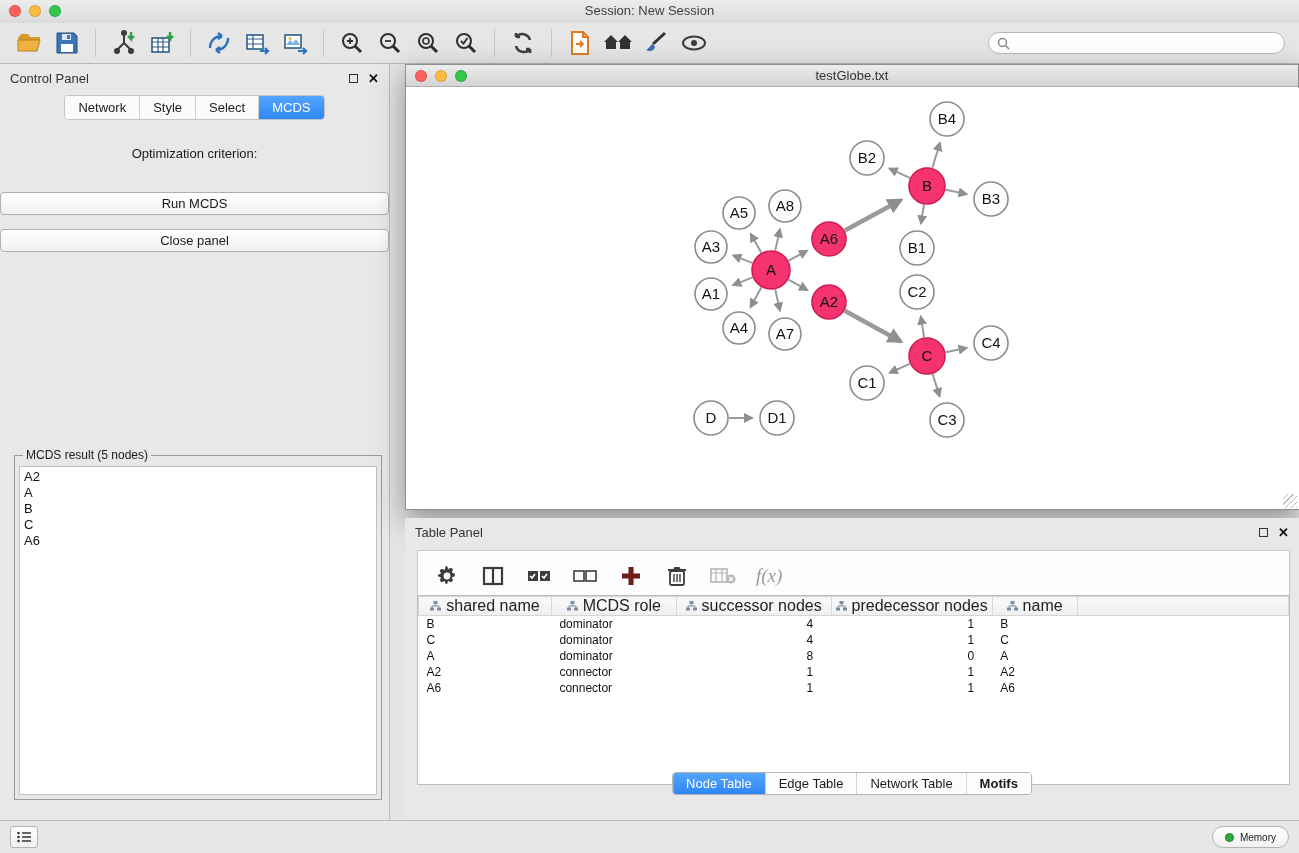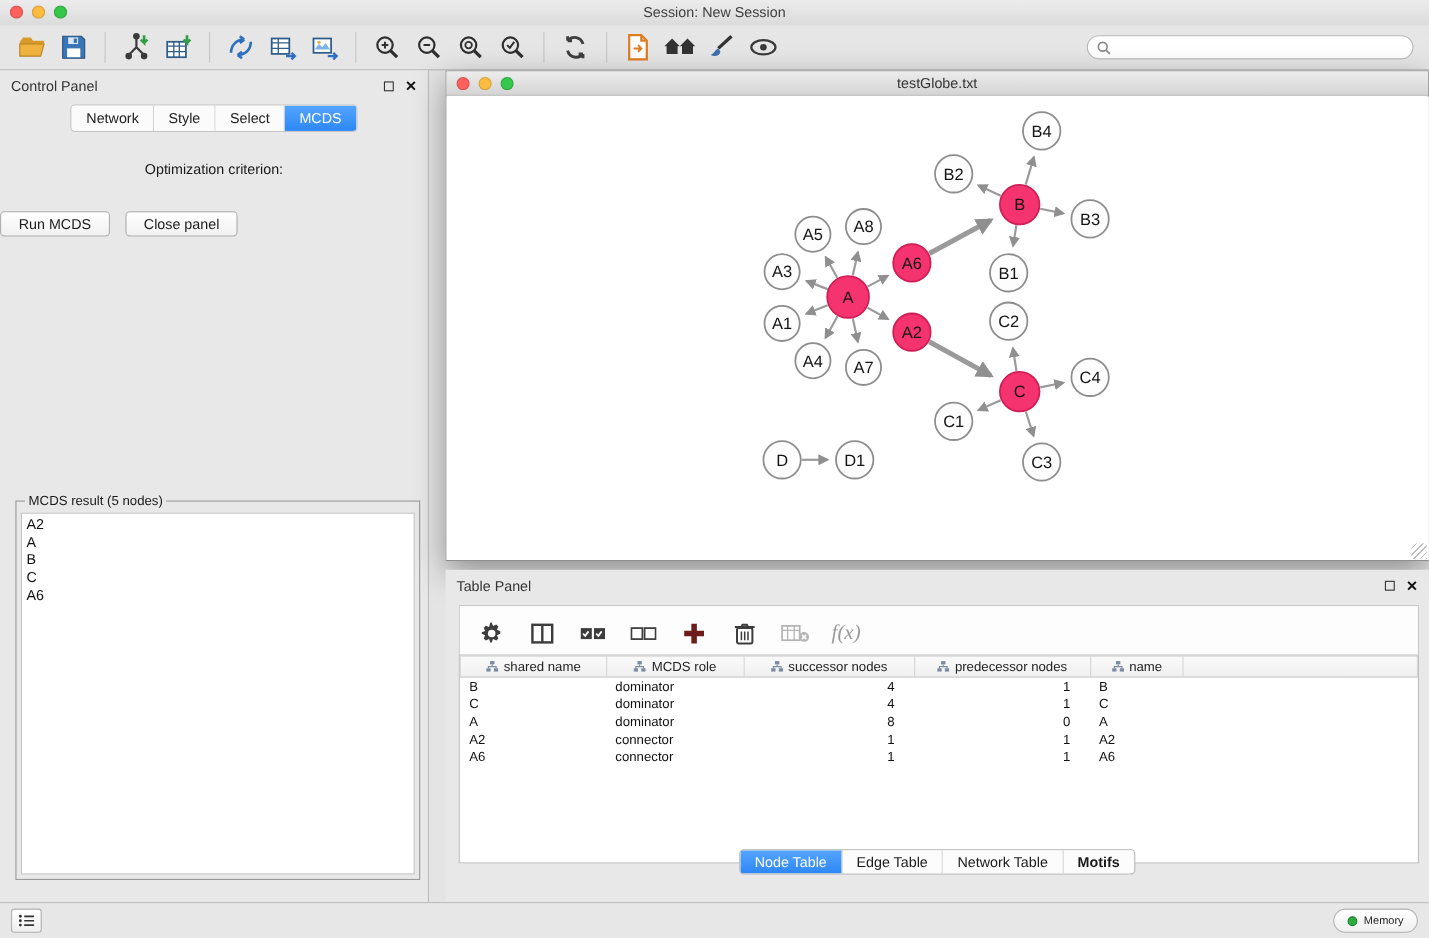--- a/index.html
+++ b/index.html
@@ -34,21 +34,21 @@
   .cp-tab:last-child{border-right:none;}
   .cp-tab.active{background:linear-gradient(#55a5ff,#2d87f5);color:#fff;border-right:none;}
   .opt-label{text-align:center;font-size:13px;margin-top:26px;color:#1a1a1a;}
   .combo{position:absolute;left:42px;top:95px;width:312px;height:23px;background:#fff;border:1px solid #ababab;
     border-radius:4px;display:flex;align-items:center;font-size:13px;}
   .combo .combo-text{flex:1;padding-left:8px;white-space:nowrap;overflow:hidden;}
   .combo .combo-btn{width:20px;height:21px;border-radius:0 3px 3px 0;background:linear-gradient(#72b1fb,#3981f2);
     display:flex;flex-direction:column;align-items:center;justify-content:center;gap:2px;}
   .arr-up{width:0;height:0;border-left:4px solid transparent;border-right:4px solid transparent;border-bottom:4px solid #fff;}
   .arr-dn{width:0;height:0;border-left:4px solid transparent;border-right:4px solid transparent;border-top:4px solid #fff;}
-  .cp-buttons{position:absolute;left:0;top:128px;width:100%;display:flex;justify-content:flex-start;gap:14px;}
+  .cp-buttons{position:absolute;left:0;top:128px;width:100%;display:flex;justify-content:center;gap:14px;flex-direction:column;}
   .mac-btn{background:linear-gradient(#ffffff,#f1f1f1);border:1px solid #b0b0b0;border-radius:4px;
     font-size:13px;padding:3px 16px;color:#1a1a1a;font-family:inherit;}
   .mcds-box{position:absolute;left:14px;top:384px;width:368px;height:352px;border:1px solid #9a9a9a;
     margin:0;padding:4px;background:#e8e8e8;}
   .mcds-box legend{font-size:12px;padding:0 3px;margin-left:4px;color:#1a1a1a;}
   .mcds-list{background:#fff;border:1px solid #c2c2c2;width:100%;height:100%;overflow:auto;padding:2px 4px;}
   .mcds-item{font-size:13px;line-height:16px;color:#111;}
   
   .net-window{position:absolute;left:405px;top:64px;width:894px;height:446px;background:#fff;
     border:1px solid #8e8e8e;box-shadow:0 10px 28px rgba(0,0,0,.38);}
@@ -61,21 +61,21 @@
   
   .table-panel{position:absolute;left:405px;top:518px;width:894px;height:302px;background:#e8e8e8;}
   .tp-toolbar{position:absolute;left:12px;top:32px;right:9px;height:52px;background:#fdfdfd;
     border:1px solid #c9c9c9;display:flex;align-items:center;gap:20px;padding:0 16px;}
   .tp-icon{display:flex;align-items:center;justify-content:center;width:26px;height:26px;}
   .fx-label{font-family:"Liberation Serif",serif;font-style:italic;font-size:19px;color:#9a9a9a;}
   .tp-tablewrap{position:absolute;left:12px;top:77px;right:9px;height:190px;background:#fff;
     border:1px solid #bdbdbd;overflow:hidden;}
   table.np-table{border-collapse:collapse;font-size:12px;table-layout:fixed;}
   .np-table th{background:linear-gradient(#fafafa,#efefef);border:1px solid #d6d6d6;font-weight:normal;
-    height:19px;font-size:12px;color:#222;padding:0 4px;white-space:nowrap;text-align:center;}
+    height:19px;font-size:16px;color:#222;padding:0 4px;white-space:nowrap;text-align:center;}
   .np-table td{height:16px;padding:0 8px;white-space:nowrap;color:#111;}
   .np-table td.num{text-align:right;padding-right:18px;}
   .th-inner{display:flex;align-items:center;justify-content:center;gap:5px;}
   .bt-tabs{position:absolute;left:50%;transform:translateX(-50%);bottom:25px;display:flex;
     border:1px solid #b3b3b3;border-radius:4px;overflow:hidden;background:#fcfcfc;}
   .bt-tab{padding:3px 13px;font-size:13px;border-right:1px solid #cfcfcf;color:#1a1a1a;background:#fcfcfc;}
   .bt-tab:last-child{border-right:none;font-weight:bold;}
   .bt-tab.active{background:linear-gradient(#55a5ff,#2d87f5);color:#fff;}
   
   .statusbar{position:absolute;left:0;bottom:0;width:100%;height:33px;background:#e7e7e7;

